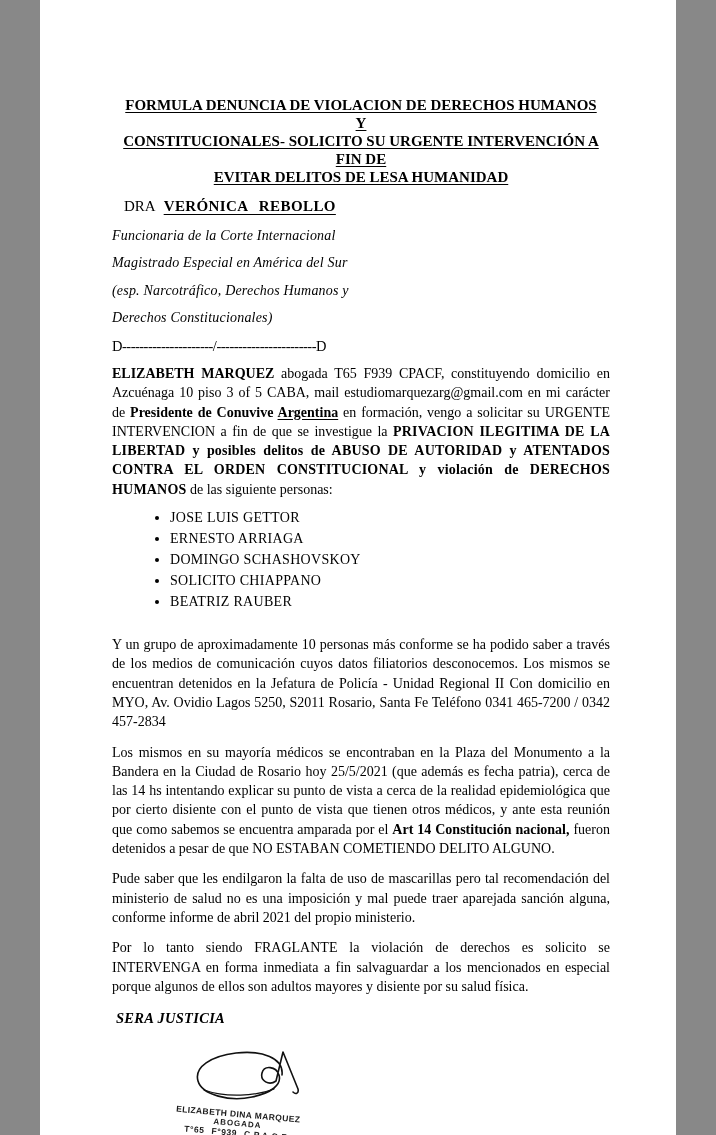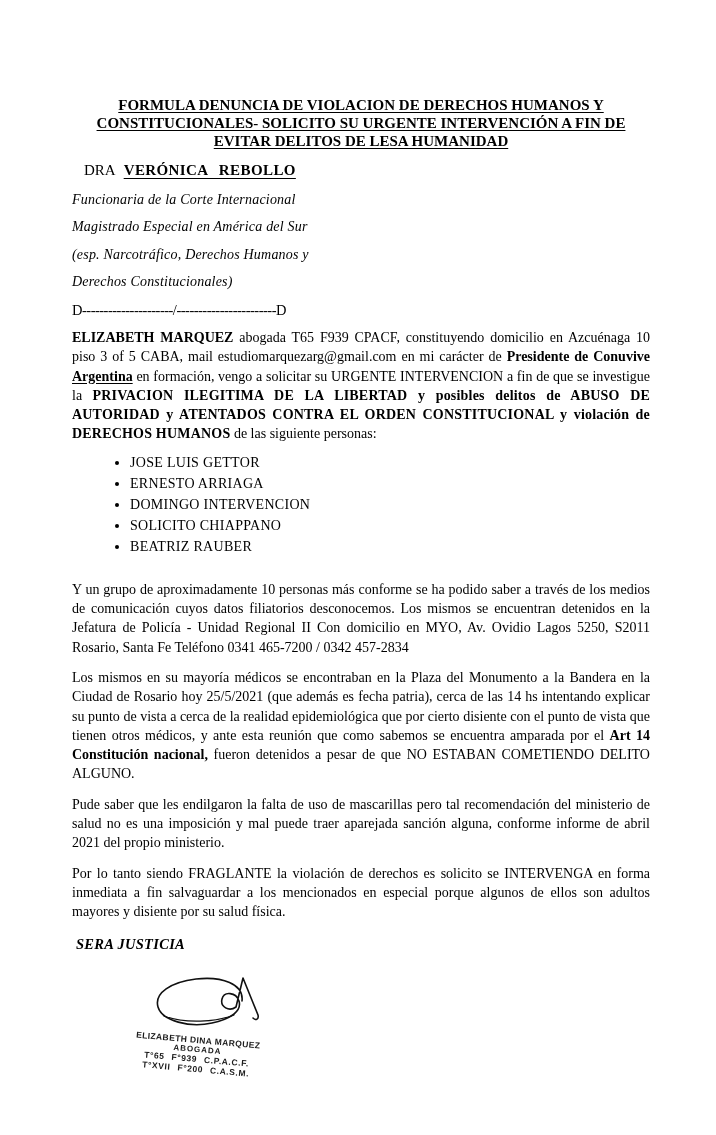--- a/index.html
+++ b/index.html
@@ -1,18 +1,18 @@
 <!DOCTYPE html>
 <html><head>
 <meta charset="utf-8">
 <style>
   html,body{margin:0;padding:0;background:#888;}
   .page{
     position:relative;
-    width:716px;height:1135px;
+    width:636px;height:1135px;
     background:#ffffff;
     margin:0 auto;
     font-family:"Liberation Serif", serif;
     color:#000;
     overflow:hidden;
   }
   .content{
     position:absolute;
     left:72px; right:66px; top:96px;
   }
@@ -68,21 +68,21 @@
     <p class="cred">(esp. Narcotráfico, Derechos Humanos y</p>
     <p class="cred">Derechos Constitucionales)</p>
 
     <p class="sep">D---------------------/-----------------------D</p>
 
     <p class="body first"><b>ELIZABETH MARQUEZ</b><span> abogada T65 F939 CPACF, constituyendo domicilio en Azcuénaga 10 piso 3 of 5 CABA, mail estudiomarquezarg@gmail.com  en mi carácter de </span><b>Presidente de Conuvive </b><b class="u">Argentina</b><span> en formación, vengo a solicitar su URGENTE INTERVENCION a fin de que se investigue la </span><b class="cap">PRIVACION ILEGITIMA DE LA LIBERTAD y posibles delitos de ABUSO DE AUTORIDAD y ATENTADOS CONTRA EL ORDEN CONSTITUCIONAL y violación de DERECHOS HUMANOS</b><span> de las siguiente personas:</span></p>
 
     <ul class="detainees">
       <li>JOSE LUIS GETTOR</li>
       <li>ERNESTO ARRIAGA</li>
-      <li>DOMINGO INTERVENCION</li>
+      <li>DOMINGO SCHASHOVSKOY</li>
       <li>SOLICITO CHIAPPANO</li>
       <li>BEATRIZ RAUBER</li>
     </ul>
 
     <p class="body gap">Y un grupo de aproximadamente 10 personas más conforme se ha podido saber a través de los medios de comunicación cuyos datos filiatorios desconocemos.  Los mismos se encuentran detenidos en la Jefatura de Policía - Unidad Regional II Con domicilio en MYO, Av. Ovidio Lagos 5250, S2011 Rosario, Santa Fe Teléfono 0341 465-7200 /  0342 457-2834</p>
 
     <p class="body"><span>Los mismos en su mayoría médicos se encontraban en la Plaza del Monumento a la Bandera en la Ciudad de Rosario hoy 25/5/2021 (que además es fecha patria),  cerca de las 14 hs intentando explicar su punto de vista a cerca de la realidad epidemiológica que por cierto disiente con el punto de vista que tienen otros médicos, y ante esta reunión que como sabemos se encuentra amparada por el </span><b>Art 14 Constitución nacional,</b><span> fueron detenidos  a pesar de que NO ESTABAN COMETIENDO DELITO ALGUNO.</span></p>
 
     <p class="body">Pude saber que les endilgaron la falta de uso de mascarillas pero tal recomendación del ministerio de salud no es una imposición y mal puede traer aparejada sanción alguna, conforme informe de abril 2021 del propio ministerio.</p>
 

